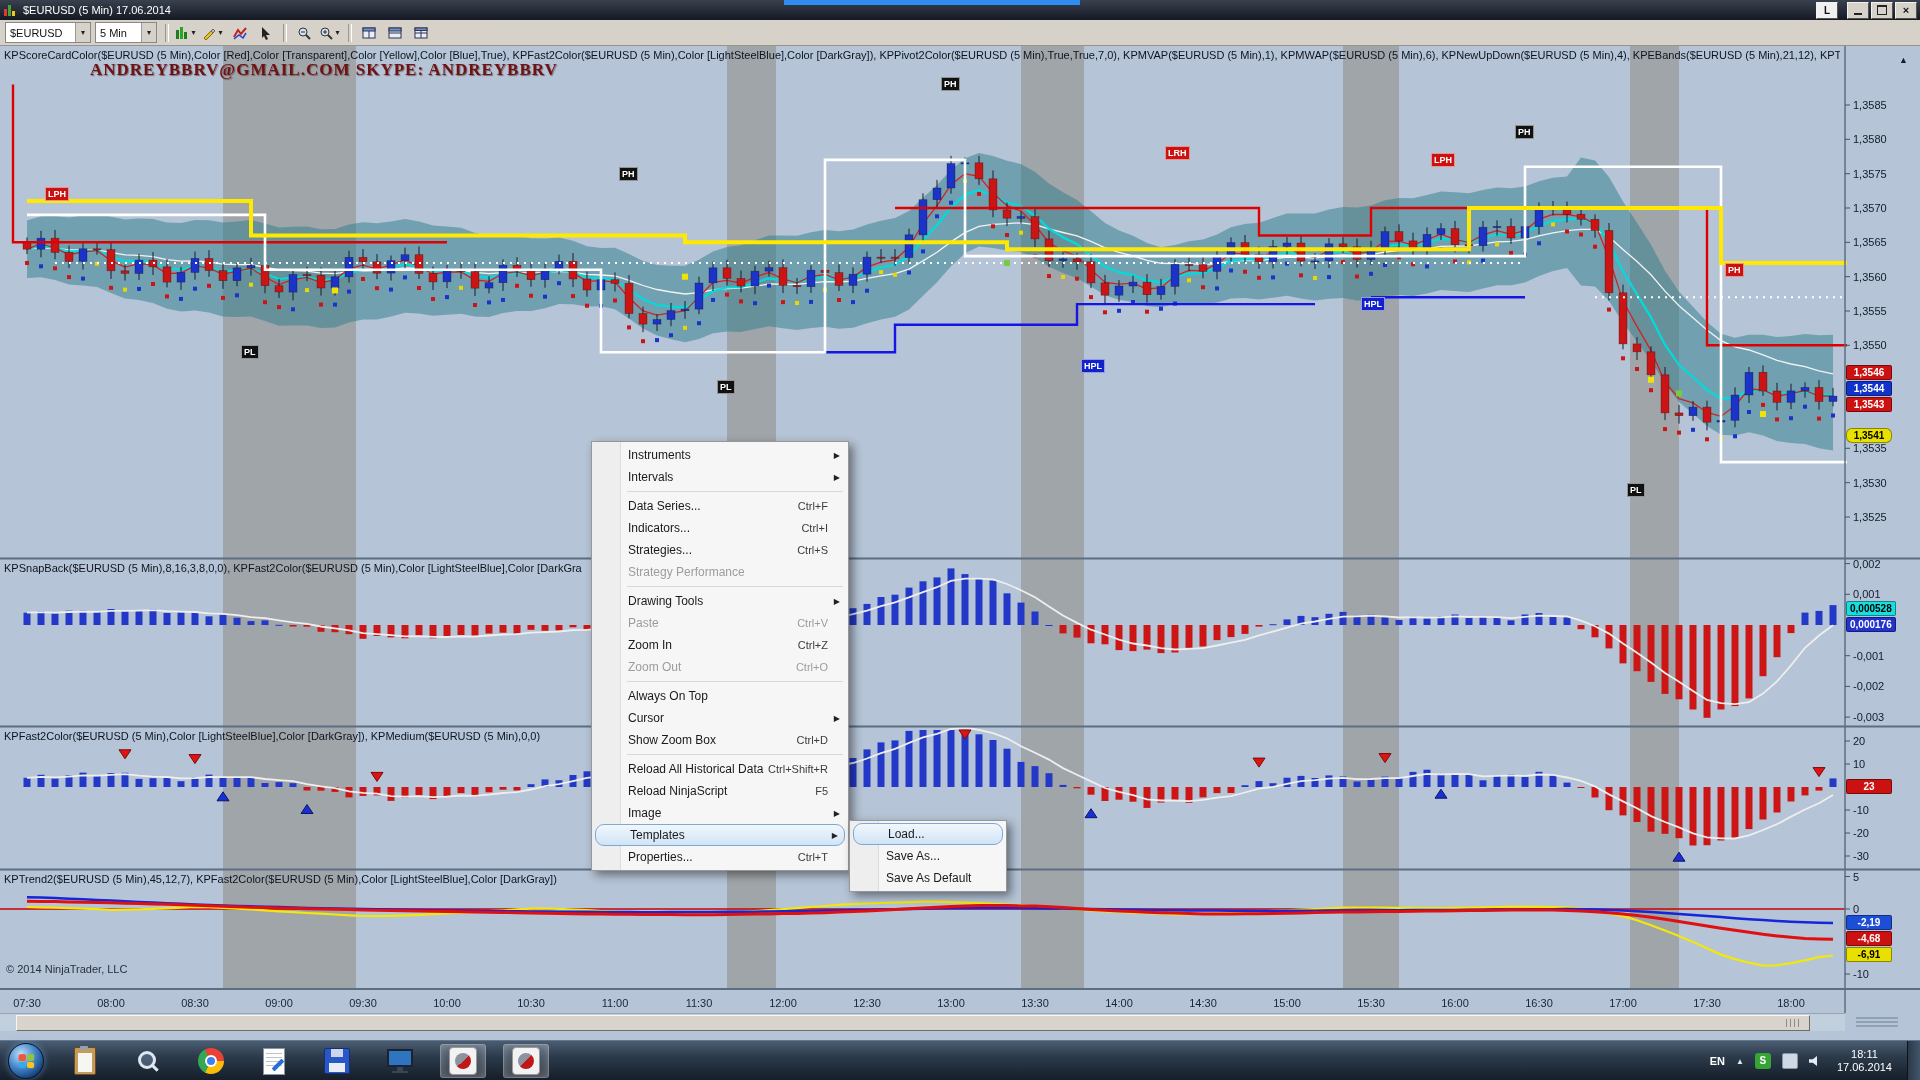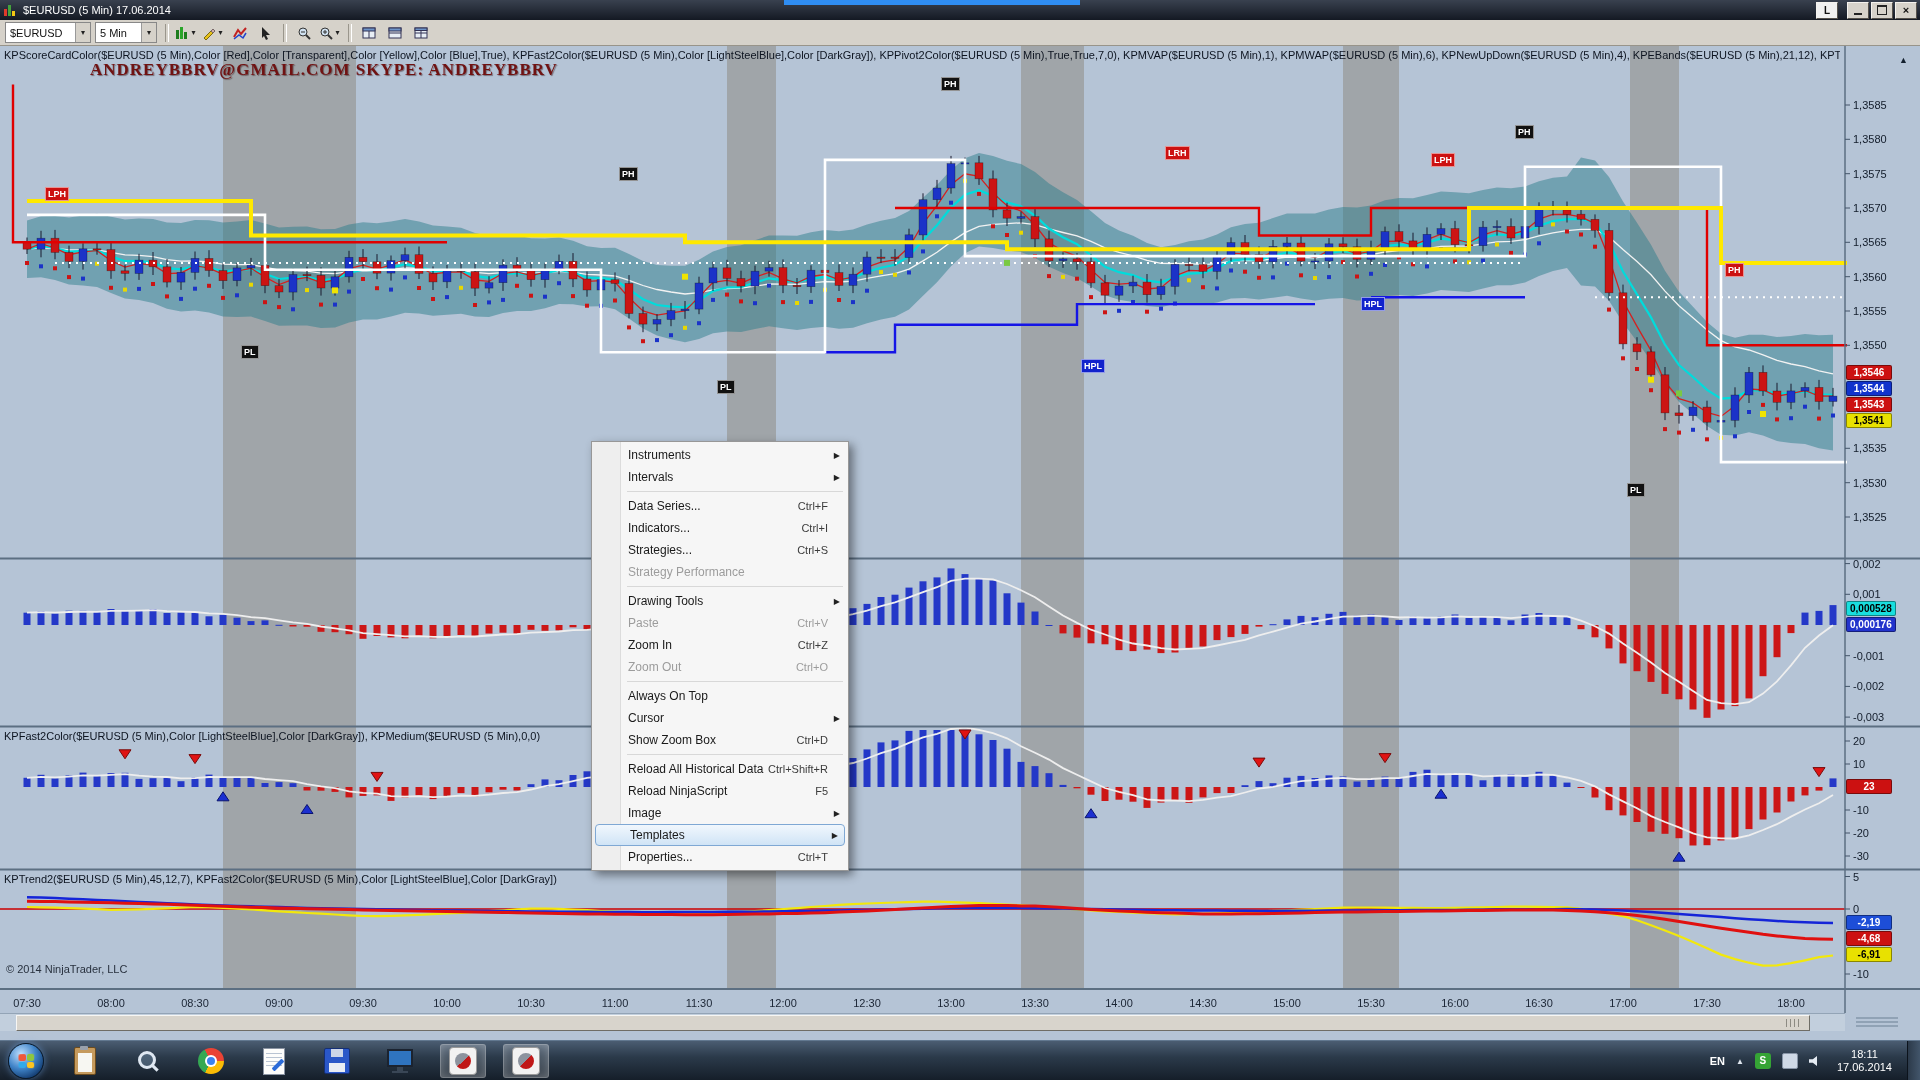--- a/index.html
+++ b/index.html
@@ -54,21 +54,21 @@
   .hs-thumb{position:absolute;left:16px;top:1px;width:1792px;height:14px;background:#d8d4cc;border:1px solid;border-color:#f7f6f3 #6f6d66 #6f6d66 #f7f6f3;}
   .hs-grip{position:absolute;right:10px;top:3px;width:13px;height:8px;background:repeating-linear-gradient(90deg,#8d8b83 0 1px,transparent 1px 4px);}
   .corner-grip{position:absolute;left:1856px;top:1017px;width:42px;height:11px;background:repeating-linear-gradient(180deg,#90a2b5 0 2px,transparent 2px 4px);z-index:2;}
 
   
   .context-menu,.context-submenu{position:absolute;background-color:#f6f6f6;background-image:linear-gradient(90deg,#eeeeee 0,#eeeeee 28px,#dcdcdc 28px,#dcdcdc 29px,#f6f6f6 29px);border:1px solid #979797;box-shadow:4px 4px 9px rgba(0,0,0,0.45);padding:2px;box-sizing:border-box;}
   .context-menu{left:591px;top:441px;width:258px;z-index:40;}
   .context-submenu{left:849px;top:820px;width:158px;z-index:41;}
   .menu-item{height:22px;display:flex;align-items:center;padding:0 18px 0 34px;font-size:12px;color:#1a1a1a;position:relative;box-sizing:border-box;}
   .menu-item.disabled{color:#9c9c9c;}
-  .menu-item.hl{border:1px solid #7fa8d4;border-radius:4px;background:linear-gradient(#f1f7fd,#d0e4f6);margin:0 1px;}
+  .menu-item.hl{border:1px solid #7fa8d4;border-radius:9px;background:linear-gradient(#f1f7fd,#d0e4f6);margin:0 1px;}
   .mi-short{margin-left:auto;font-size:11px;color:#3c3c3c;}
   .disabled .mi-short{color:#9c9c9c;}
   .mi-arrow{position:absolute;right:6px;top:50%;transform:translateY(-50%);font-size:8px;color:#222;}
   .menu-sep{height:1px;background:#d8d8d8;margin:3px 3px 3px 33px;}
 
   
   .taskbar{position:absolute;left:0;top:1040px;width:1920px;height:40px;background:linear-gradient(#4b5d72,#2b3a4a 40%,#141d28);display:flex;align-items:center;z-index:50;border-top:1px solid #627890;}
   .start-orb{width:34px;height:34px;border-radius:50%;margin:0 10px 0 8px;background:radial-gradient(circle at 35% 30%,#bfe0ff,#3f83c8 45%,#123a6e 80%,#0a2345);border:1px solid #091a2c;display:flex;align-items:center;justify-content:center;box-shadow:0 0 7px rgba(120,180,255,0.5);flex:none;}
   .orb-flag{width:16px;height:14px;display:grid;grid-template-columns:1fr 1fr;gap:1px;transform:perspective(40px) rotateY(-12deg);}
   .orb-flag span{border-radius:2px;display:block;}
@@ -891,20 +891,21 @@
         <text x="1539" y="1007" text-anchor="middle" font-size="11" fill="#1a2433">16:30</text>
         <text x="1623" y="1007" text-anchor="middle" font-size="11" fill="#1a2433">17:00</text>
         <text x="1707" y="1007" text-anchor="middle" font-size="11" fill="#1a2433">17:30</text>
         <text x="1791" y="1007" text-anchor="middle" font-size="11" fill="#1a2433">18:00</text>
       </svg>
 
     <div class="ind-label main-label">KPScoreCardColor($EURUSD (5 Min),Color [Red],Color [Transparent],Color [Yellow],Color [Blue],True), KPFast2Color($EURUSD (5 Min),Color [LightSteelBlue],Color [DarkGray]), KPPivot2Color($EURUSD (5 Min),True,True,7,0), KPMVAP($EURUSD (5 Min),1), KPMWAP($EURUSD (5 Min),6), KPNewUpDown($EURUSD (5 Min),4), KPEBands($EURUSD (5 Min),21,12), KPTrig</div>
     <div class="watermark">
       <div class="wm2">ANDREYBBRV@GMAIL.COM   SKYPE: ANDREYBBRV</div>
     </div>
+    <div class="ind-label snap-label">KPSnapBack($EURUSD (5 Min),8,16,3,8,0,0), KPFast2Color($EURUSD (5 Min),Color [LightSteelBlue],Color [DarkGra</div>
     <div class="ind-label med-label">KPFast2Color($EURUSD (5 Min),Color [LightSteelBlue],Color [DarkGray]), KPMedium($EURUSD (5 Min),0,0)</div>
     <div class="ind-label trend-label">KPTrend2($EURUSD (5 Min),45,12,7), KPFast2Color($EURUSD (5 Min),Color [LightSteelBlue],Color [DarkGray])</div>
     <div class="copyright">© 2014 NinjaTrader, LLC</div>
     <div id="chart-labels">
         <div class="chart-tag" style="left: 45px; top: 187px; background: rgb(204, 17, 17);">LPH</div>
         <div class="chart-tag" style="left: 241px; top: 345px; background: rgb(17, 17, 17);">PL</div>
         <div class="chart-tag" style="left: 619px; top: 167px; background: rgb(17, 17, 17);">PH</div>
         <div class="chart-tag" style="left: 717px; top: 380px; background: rgb(17, 17, 17);">PL</div>
         <div class="chart-tag" style="left: 941px; top: 77px; background: rgb(17, 17, 17);">PH</div>
         <div class="chart-tag" style="left: 1081px; top: 359px; background: rgb(17, 34, 204);">HPL</div>
@@ -912,21 +913,21 @@
         <div class="chart-tag" style="left: 1361px; top: 297px; background: rgb(17, 34, 204);">HPL</div>
         <div class="chart-tag" style="left: 1431px; top: 153px; background: rgb(204, 17, 17);">LPH</div>
         <div class="chart-tag" style="left: 1515px; top: 125px; background: rgb(17, 17, 17);">PH</div>
         <div class="chart-tag" style="left: 1627px; top: 483px; background: rgb(17, 17, 17);">PL</div>
         <div class="chart-tag" style="left: 1725px; top: 263px; background: rgb(204, 17, 17);">PH</div>
       </div>
     <div id="badges">
         <div class="price-badge" style="top: 365px; background: rgb(204, 17, 17); color: rgb(255, 255, 255);">1,3546</div>
         <div class="price-badge" style="top: 381px; background: rgb(17, 51, 204); color: rgb(255, 255, 255);">1,3544</div>
         <div class="price-badge" style="top: 397px; background: rgb(204, 17, 17); color: rgb(255, 255, 255);">1,3543</div>
-        <div class="price-badge" style="top: 413px; background: rgb(232, 225, 0); color: rgb(0, 0, 0);">1,3541</div>
+        <div class="price-badge" style="top: 428px; background: rgb(232, 225, 0); color: rgb(0, 0, 0); border-radius: 6px;">1,3541</div>
         <div class="price-badge" style="top: 601px; background: rgb(25, 222, 222); color: rgb(0, 0, 0);">0,000528</div>
         <div class="price-badge" style="top: 617px; background: rgb(34, 51, 204); color: rgb(255, 255, 255);">0,000176</div>
         <div class="price-badge" style="top: 779px; background: rgb(204, 17, 17); color: rgb(255, 255, 255);">23</div>
         <div class="price-badge" style="top: 915px; background: #1d4ed8; color: rgb(255, 255, 255);">-2,19</div>
         <div class="price-badge" style="top: 931px; background: rgb(204, 17, 17); color: rgb(255, 255, 255);">-4,68</div>
         <div class="price-badge" style="top: 947px; background: rgb(232, 225, 0); color: rgb(0, 0, 0);">-6,91</div>
       </div>
     <div class="axis-collapse">▲</div>
 
     <div class="hscroll">
@@ -1105,20 +1106,31 @@
         <span class="mi-label">Image</span>
         <span class="mi-arrow">▶</span>
       </div>
       <div class="menu-item hl">
         <span class="mi-label">Templates</span>
         <span class="mi-arrow">▶</span>
       </div>
       <div class="menu-item">
         <span class="mi-label">Properties...</span>
         <span class="mi-short">Ctrl+T</span>
+      </div>
+    </div>
+  <div class="context-submenu" id="context-submenu">
+      <div class="menu-item hl">
+        <span class="mi-label">Load...</span>
+      </div>
+      <div class="menu-item">
+        <span class="mi-label">Save As...</span>
+      </div>
+      <div class="menu-item">
+        <span class="mi-label">Save As Default</span>
       </div>
     </div>
 
   <div class="taskbar">
     <div class="start-orb">
       <div class="orb-flag">
           <span class="f-r"></span>
           <span class="f-g"></span>
           <span class="f-b"></span>
           <span class="f-y"></span>

